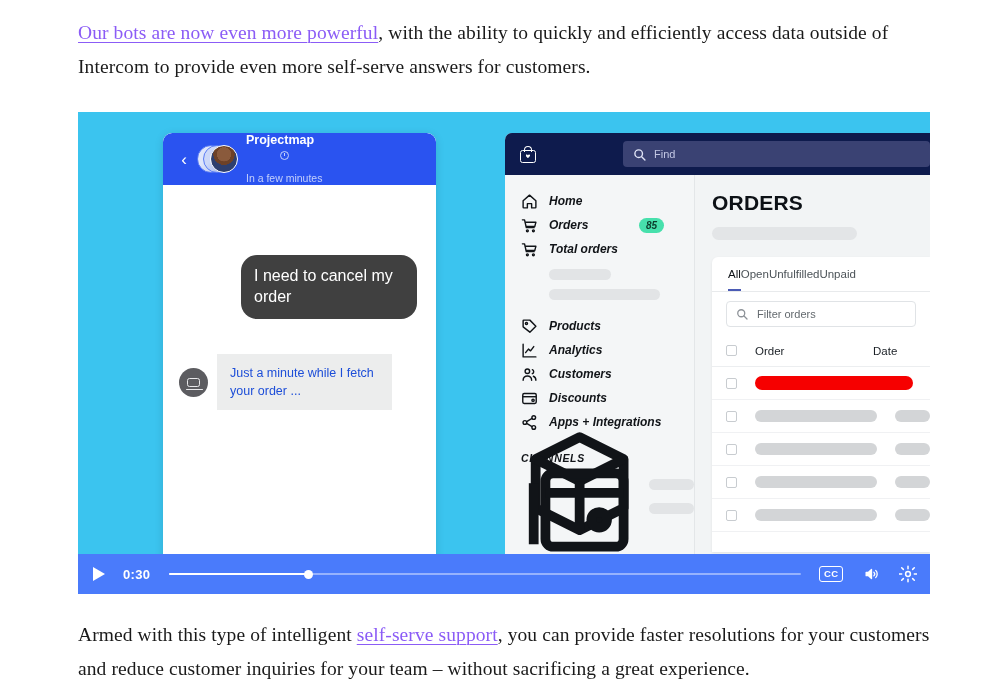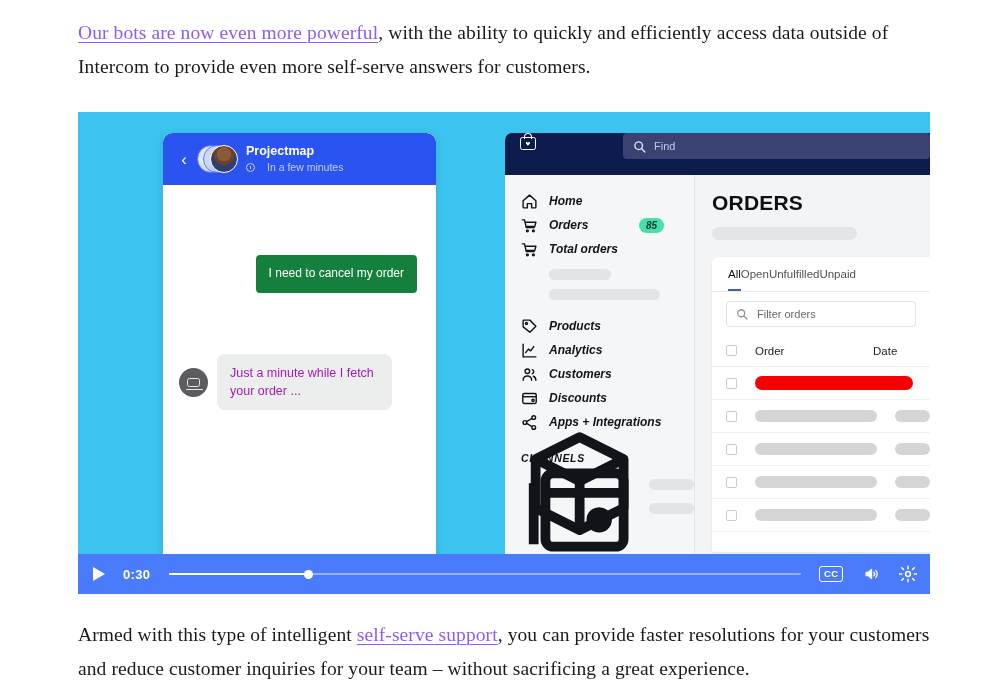--- a/index.html
+++ b/index.html
@@ -81,36 +81,36 @@
   .av1 { left: 0;  background: linear-gradient(135deg,#dfe6fb 40%,#b7c4ef); }
   .av2 { left: 6px; background: linear-gradient(135deg,#cdd8f8 40%,#9db0e8); }
   .av3 {
     left: 13px;
     background: radial-gradient(circle at 50% 32%, #8a5a3c 0 32%, #6d4127 33% 48%, #2e3f6e 49% 100%);
     border-color: #ffffff;
   }
   #chat-title-wrap { margin-left: 7px; line-height: 1.25; }
   #chat-title { color: #ffffff; font-size: 12.5px; font-weight: 600; }
   #chat-sub {
-    color: #c4d0fb; font-size: 10.5px; display: flex; align-items: center; gap: 12px; margin-top: 2px;
+    color: #c4d0fb; font-size: 10.5px; display: flex; align-items: center; gap: 12px; margin-top: 2px; flex-direction: column;
   }
   .clock-ico {
     width: 9px; height: 9px; border: 1.2px solid #c4d0fb; border-radius: 50%;
     position: relative; display: inline-block;
   }
   .clock-ico::after {
     content: ""; position: absolute; left: 3.2px; top: 1.6px;
     width: 1.1px; height: 3px; background: #c4d0fb;
   }
   #chat-body { position: relative; height: 371px; background: #fff; }
   #msg-user {
     position: absolute; right: 19px; top: 70px;
-    background: #15803d; color: #fff;
-    font-size: 12px; line-height: 1.3;
-    padding: 11px 13px; border-radius: 4px;
+    background: #404040; color: #fff;
+    font-size: 16px; line-height: 1.3;
+    padding: 11px 13px; border-radius: 16px;
     max-width: 176px;
   }
   #msg-bot-row {
     position: absolute; left: 16px; top: 169px;
     display: flex; align-items: flex-start; gap: 9px;
   }
   #bot-avatar {
     width: 29px; height: 29px; border-radius: 50%;
     background: #5c5c60; flex: none;
     display: flex; align-items: center; justify-content: center;
@@ -118,23 +118,23 @@
   }
   #bot-avatar .glyph {
     width: 13px; height: 9px; border: 1.6px solid #e8e8ea; border-radius: 2.5px;
     position: relative;
   }
   #bot-avatar .glyph::after {
     content: ""; position: absolute; left: -1.6px; bottom: -4.4px;
     width: 16.2px; height: 1.8px; background: #e8e8ea; border-radius: 1px;
   }
   #msg-bot {
-    background: #eceded; color: #a21caf;
+    background: #eceded; color: #1d4ed8;
     font-size: 12.5px; line-height: 1.45;
-    padding: 10px 13px; border-radius: 8px;
+    padding: 10px 13px; border-radius: 0;
     max-width: 175px;
   }
   #chat-reply {
     height: 17px; border-top: 1px solid #e8e8e8;
     display: flex; align-items: center; padding: 0 12px 0 13px;
     background: #fff; position: relative;
   }
   #reply-placeholder { color: #8b8b8e; font-size: 11.5px; }
   #reply-icons {
     margin-left: auto; display: flex; align-items: center; gap: 9px;
@@ -169,21 +169,21 @@
     left: 427px;  
     top: 21px;
     width: 425px;
     height: 440px;
     background: #f2f4f5;
     border-radius: 7px 0 0 0;
     overflow: hidden;
   }
   #app-topbar {
     height: 42px; background: #0e1b4d;
-    display: flex; align-items: flex-start;
+    display: flex; align-items: center;
   }
   #app-logo-area { width: 108px; display: flex; align-items: center; padding-left: 15px; }
   .bag-ico { width: 16px; height: 17px; position: relative; }
   .bag-ico .body {
     position: absolute; left:0; bottom:0; width:16px; height:13px;
     border:1.7px solid #fff; border-radius:2.5px;
   }
   .bag-ico .handle {
     position:absolute; left:4.3px; top:0; width:7.4px; height:6px;
     border:1.7px solid #fff; border-bottom:none; border-radius:4px 4px 0 0;

